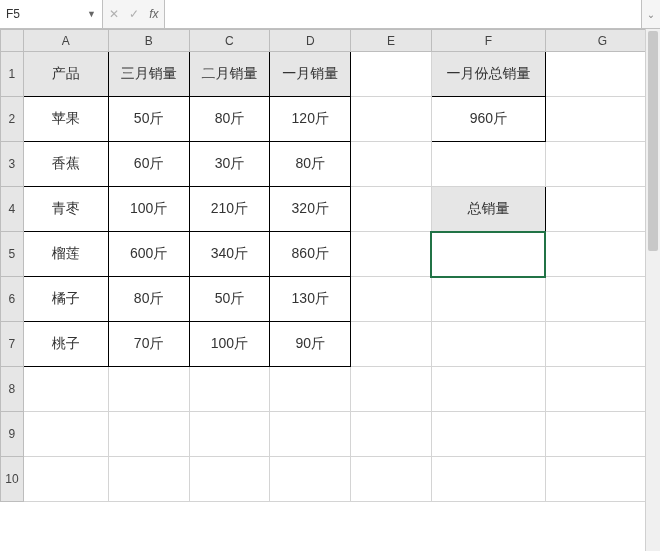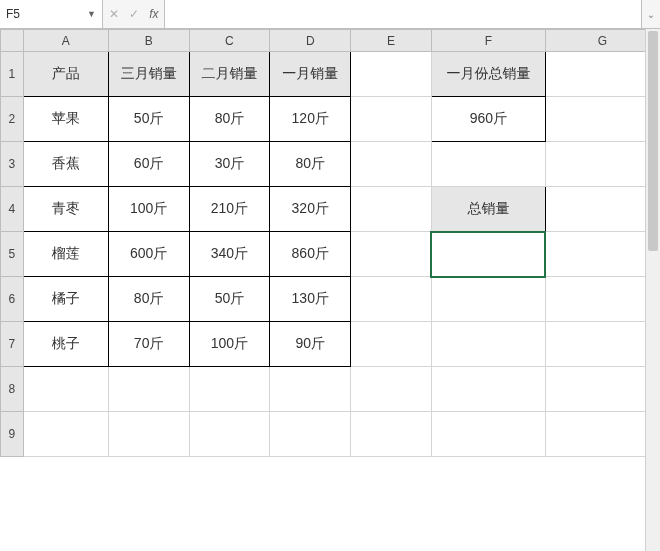--- a/index.html
+++ b/index.html
@@ -290,19 +290,29 @@
       <tr>
         <td class="rowhdr">9</td>
         <td class="empty"></td>
           <td class="empty"></td>
           <td class="empty"></td>
           <td class="empty"></td>
           <td class="empty"></td>
           <td class="empty"></td>
           <td class="empty"></td>
       </tr>
+      <tr>
+        <td class="rowhdr">10</td>
+        <td class="empty"></td>
+          <td class="empty"></td>
+          <td class="empty"></td>
+          <td class="empty"></td>
+          <td class="empty"></td>
+          <td class="empty"></td>
+          <td class="empty"></td>
+      </tr>
     </tbody>
   </table>
 
   <div class="scrollbar-v">
     <div class="thumb"></div>
   </div>
 </div>
 
 </body></html>

